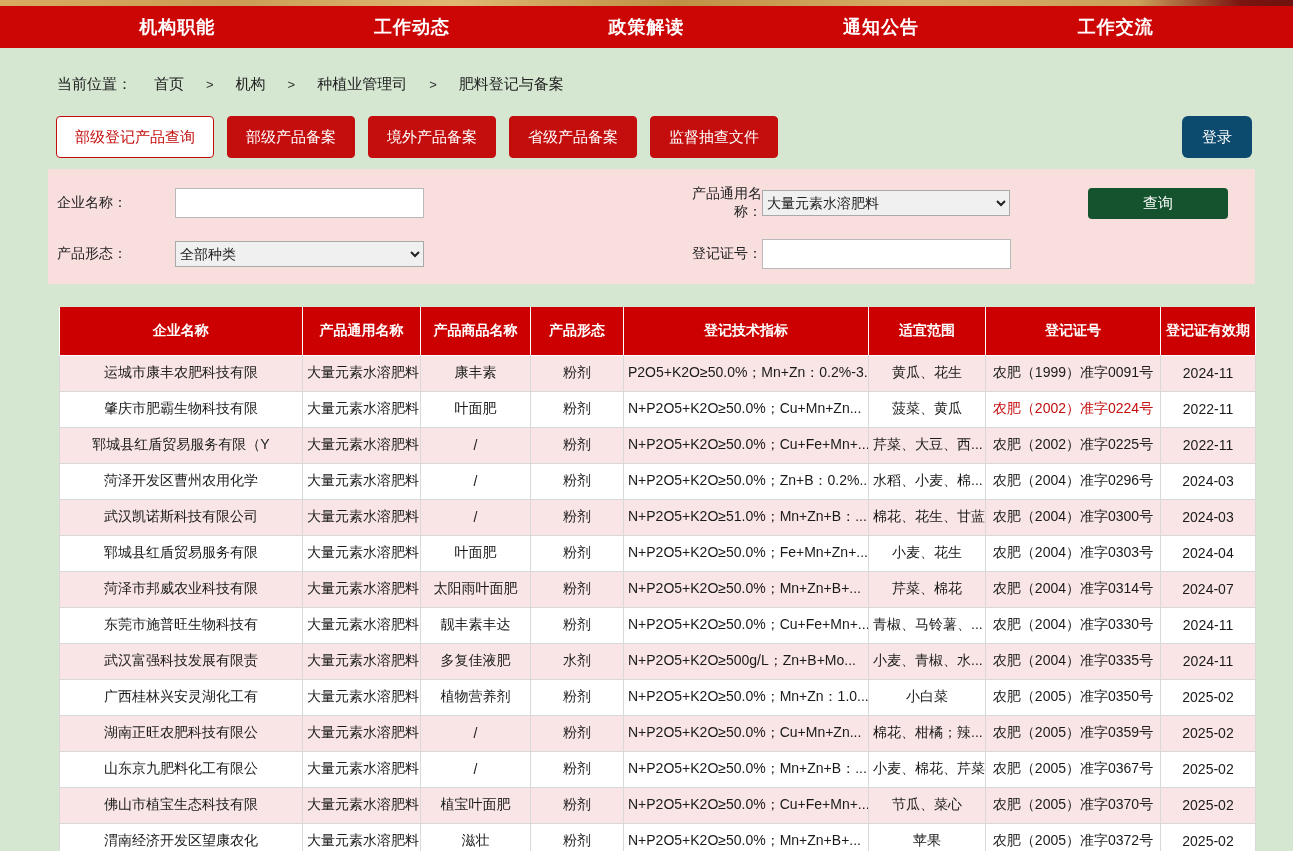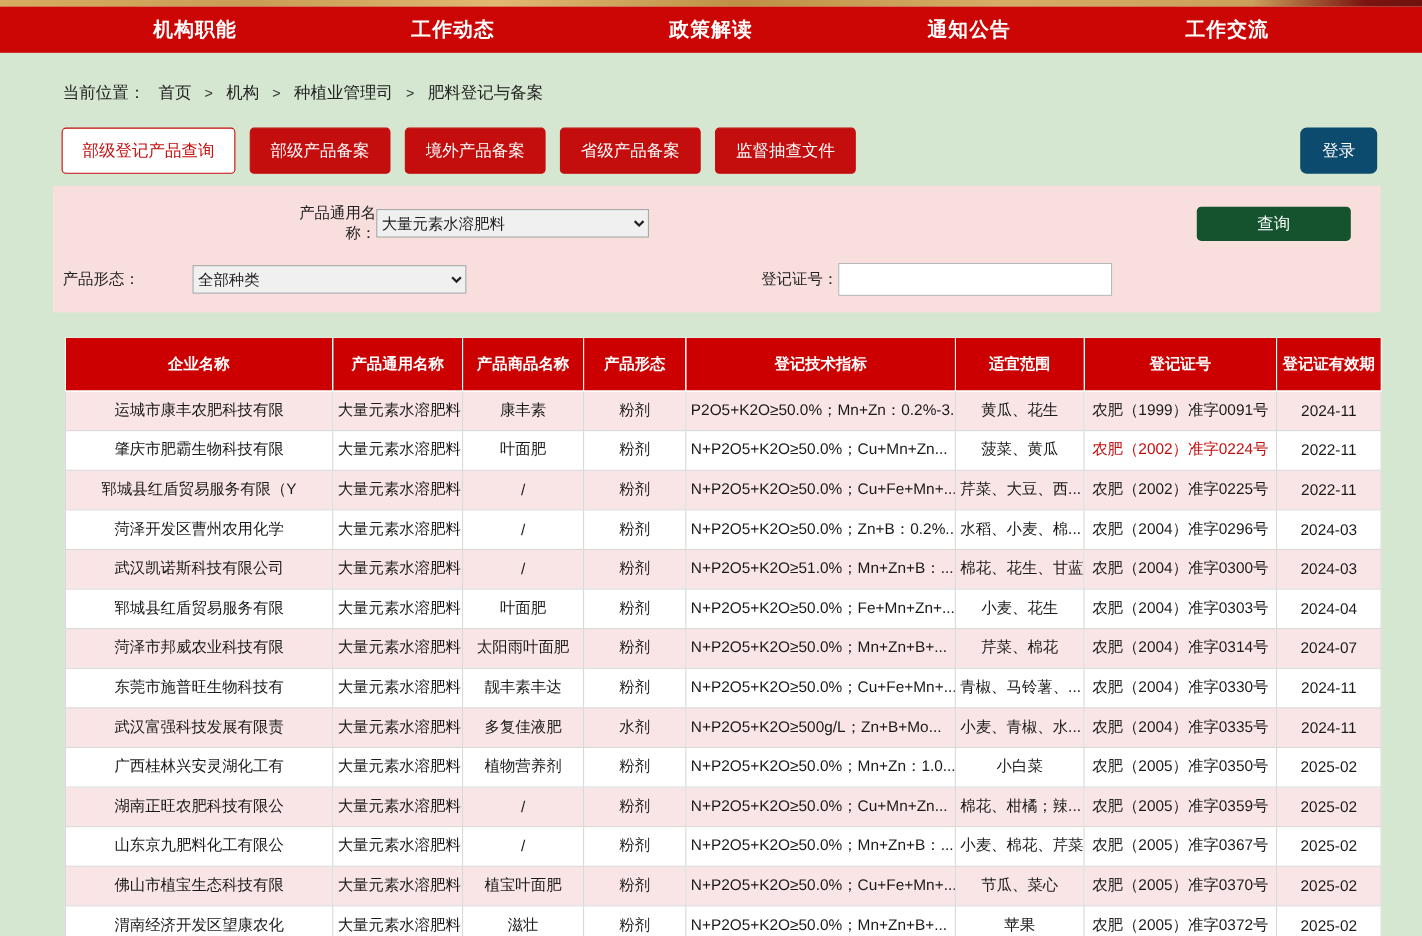--- a/index.html
+++ b/index.html
@@ -11,21 +11,21 @@
   .top-strip { height:6px; width:100%;
     background:linear-gradient(90deg,#d8ab62 0%,#c99d55 18%,#e0b873 35%,#bd9045 52%,#d6ac66 70%,#caa05b 88%,#7a1410 96%,#6e120e 100%); }
 
   
   .navbar { height:42px; background:#cc0505; display:flex; align-items:center; justify-content:space-around; padding:16px 60px; }
   .nav-item { color:#fff; font-size:18px; font-weight:bold; cursor:pointer; letter-spacing:1px; }
 
   .page { padding:0 38px 0 48px; }
 
   
-  .breadcrumb { margin:27px 0 0 9px; font-size:15px; color:#222; display:flex; align-items:center; gap:12px; }
+  .breadcrumb { margin:27px 0 0 9px; font-size:15px; color:#222; display:flex; align-items:center; gap:22px; }
   .breadcrumb .crumb { cursor:pointer; }
   .breadcrumb .sep { color:#333; font-size:13px; }
 
   
   .tabs-row { margin-top:22px; display:flex; align-items:center; gap:13px; padding-left:8px; position:relative; }
   .tab-btn { height:42px; padding:0 18px; border-radius:4px; background:#c40d0d; color:#fff; font-size:15px;
     border:1px solid #c40d0d; display:flex; align-items:center; cursor:pointer; }
   .tab-btn.active { background:#fff; color:#c40d0d; border:1px solid #c40d0d; }
   .login-btn { position:absolute; right:3px; height:42px; padding:0 20px; border-radius:6px; background:#0c4a6e;
     color:#fff; font-size:15px; border:none; display:flex; align-items:center; cursor:pointer; }
@@ -86,20 +86,24 @@
     <div class="tab-btn active">部级登记产品查询</div>
     <div class="tab-btn">部级产品备案</div>
     <div class="tab-btn">境外产品备案</div>
     <div class="tab-btn">省级产品备案</div>
     <div class="tab-btn">监督抽查文件</div>
     <button class="login-btn">登录</button>
   </div>
 
   <div class="search-panel">
     <div class="form-row">
+      <div class="col-left">
+        <span class="form-label">企业名称：</span>
+        <input class="field-input" type="text" value="" style="">
+      </div>
       <div class="col-right">
         <span class="form-label right-col">产品通用名称：</span>
         <select class="field-select">
           <option>大量元素水溶肥料</option>
         </select>
       </div>
       <button class="query-btn">查询</button>
     </div>
     <div class="form-row">
       <div class="col-left">

